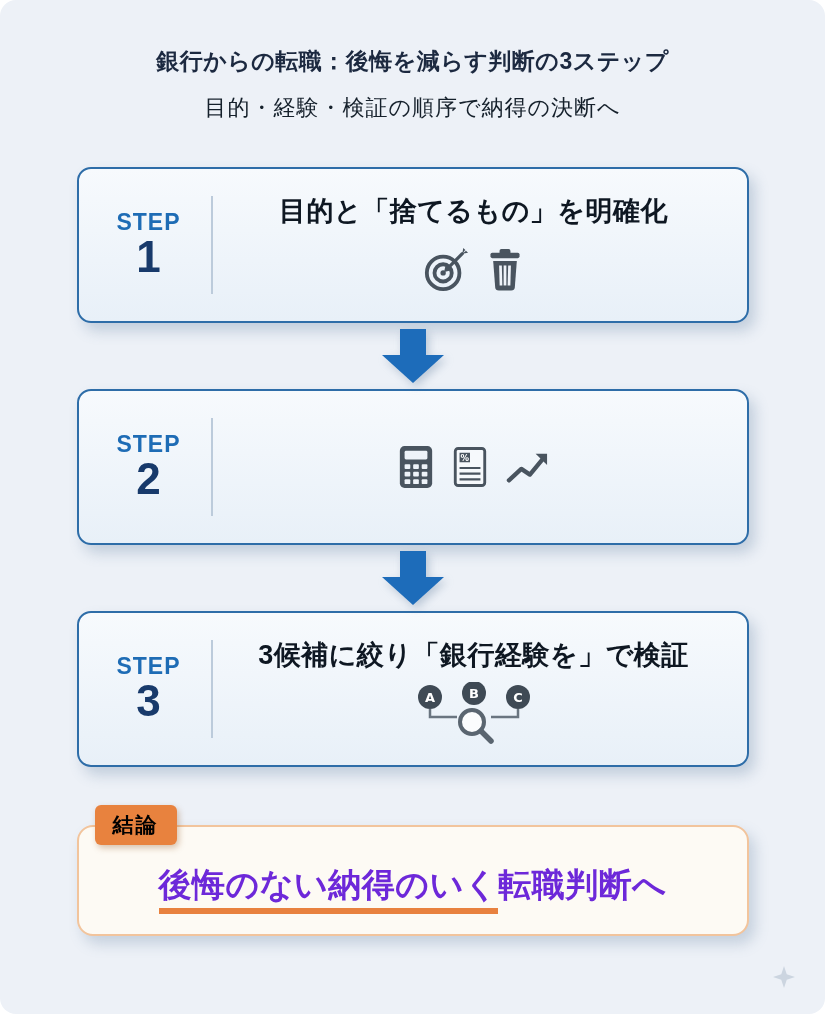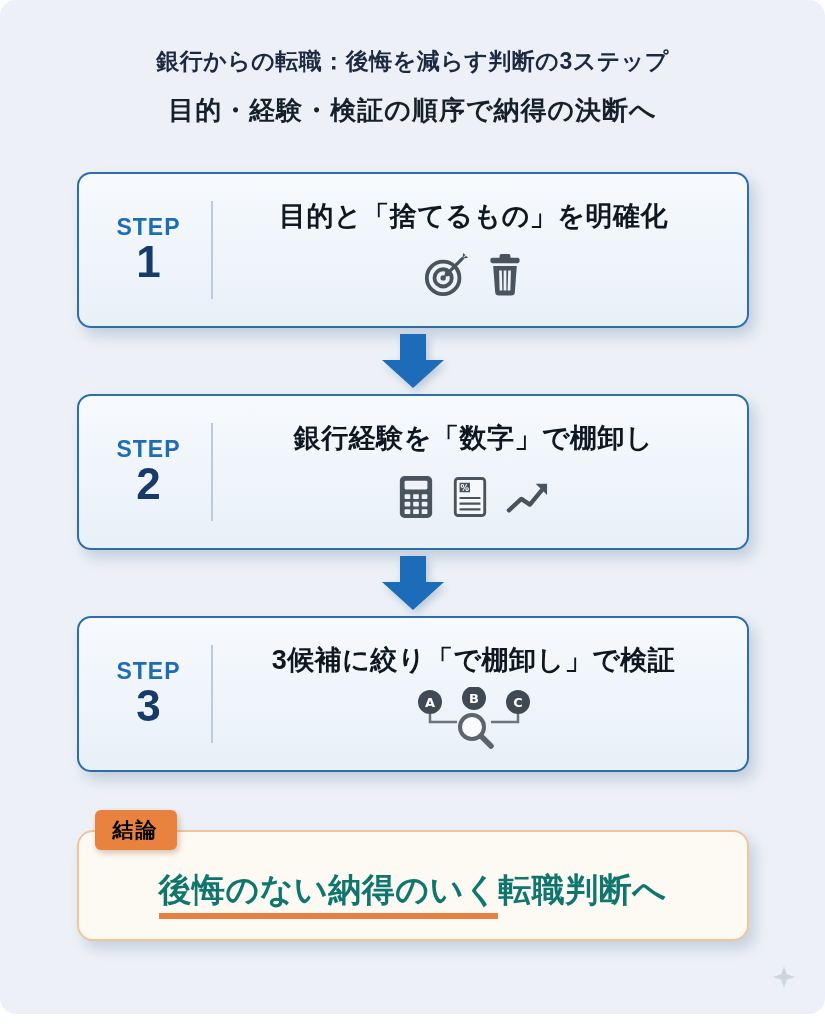--- a/index.html
+++ b/index.html
@@ -13,21 +13,21 @@
     position:absolute; inset:0 0 10px 0;
     background:#edf1f7;
     border-radius:16px;
     display:flex; flex-direction:column; align-items:center;
   }
   .title {
     margin-top:46px; font-size:23px; font-weight:800;
     color:#1c2940; letter-spacing:.5px; text-align:center;
   }
   .subtitle {
-    margin-top:16px; font-size:26px; font-weight:700;
+    margin-top:16px; font-size:22px; font-weight:400;
     color:#15202b; letter-spacing:1px; text-align:center;
   }
   .steps { margin-top:44px; display:flex; flex-direction:column; align-items:center; }
   .step-card {
     width:672px; height:156px;
     background:linear-gradient(180deg,#f7fafd 0%,#e8f0f8 100%);
     border:2.5px solid #2e6da8; border-radius:14px;
     box-shadow:6px 8px 14px rgba(96,125,158,.3);
     display:flex; align-items:center; padding:12px 22px;
   }
@@ -54,21 +54,21 @@
     position:absolute; top:-20px; left:18px;
     background:#e8823e; color:#000000; font-size:21px; font-weight:800;
     padding:6px 18px; border-radius:6px; letter-spacing:2px;
     box-shadow:2px 3px 6px rgba(150,90,40,.35);
   }
   .conclusion-card {
     border:2.5px solid #f2c49c; background:#fdfaf4; border-radius:16px;
     padding:36px 16px 26px; text-align:center;
     box-shadow:6px 8px 14px rgba(96,125,158,.28);
   }
-  .conclusion-text { font-size:33px; font-weight:800; color:#0f766e; letter-spacing:.5px; }
+  .conclusion-text { font-size:33px; font-weight:800; color:#6d28d9; letter-spacing:.5px; }
   .underlined { border-bottom:6px solid #e8813f; padding-bottom:5px; }
   .sparkle { position:absolute; right:30px; bottom:22px; }
 </style>
 </head>
 <body>
 
 <div class="poster">
 
   <div class="title">銀行からの転職：後悔を減らす判断の3ステップ</div>
   <div class="subtitle">目的・経験・検証の順序で納得の決断へ</div>
@@ -113,21 +113,20 @@
       <div class="arrow-head"></div>
     </div>
 
     <div class="step-card">
       <div class="step-left">
         <div class="step-label">STEP</div>
         <div class="step-number">2</div>
       </div>
       <div class="vdiv"></div>
       <div class="step-main">
-        <div class="step-heading">銀行経験を「数字」で棚卸し</div>
         <div class="icon-row">
           <span>
             <svg width="38" height="46" viewBox="0 0 40 46">
               <rect x="3" y="1" width="34" height="44" rx="5" fill="#49545f"></rect>
               <rect x="8" y="6" width="24" height="9" rx="1.5" fill="#eef3f9"></rect>
               <g fill="#eef3f9">
                 <rect x="8" y="20" width="6" height="5" rx="1"></rect>
                   <rect x="17" y="20" width="6" height="5" rx="1"></rect>
                   <rect x="26" y="20" width="6" height="5" rx="1"></rect>
                 <rect x="8" y="28" width="6" height="5" rx="1"></rect>
@@ -162,21 +161,21 @@
       <div class="arrow-head"></div>
     </div>
 
     <div class="step-card">
       <div class="step-left">
         <div class="step-label">STEP</div>
         <div class="step-number">3</div>
       </div>
       <div class="vdiv"></div>
       <div class="step-main">
-        <div class="step-heading">3候補に絞り「で棚卸し」で検証</div>
+        <div class="step-heading">3候補に絞り「銀行経験を」で検証</div>
         <div class="icon-row">
           <span>
             <svg width="122" height="64" viewBox="0 0 122 64">
               <g>
                 <path d="M17 27 v8 h27 M105 27 v8 h-27" stroke="#6a7580" stroke-width="2.5" fill="none"></path>
                 <circle cx="17" cy="15" r="12" fill="#3f4a55"></circle>
                 <circle cx="61" cy="11" r="12" fill="#3f4a55"></circle>
                 <circle cx="105" cy="15" r="12" fill="#3f4a55"></circle>
                 <text x="17" y="20" font-size="13" font-weight="bold" fill="#ffffff" text-anchor="middle" font-family="DejaVu Sans, sans-serif">A</text>
                 <text x="61" y="16" font-size="13" font-weight="bold" fill="#ffffff" text-anchor="middle" font-family="DejaVu Sans, sans-serif">B</text>

